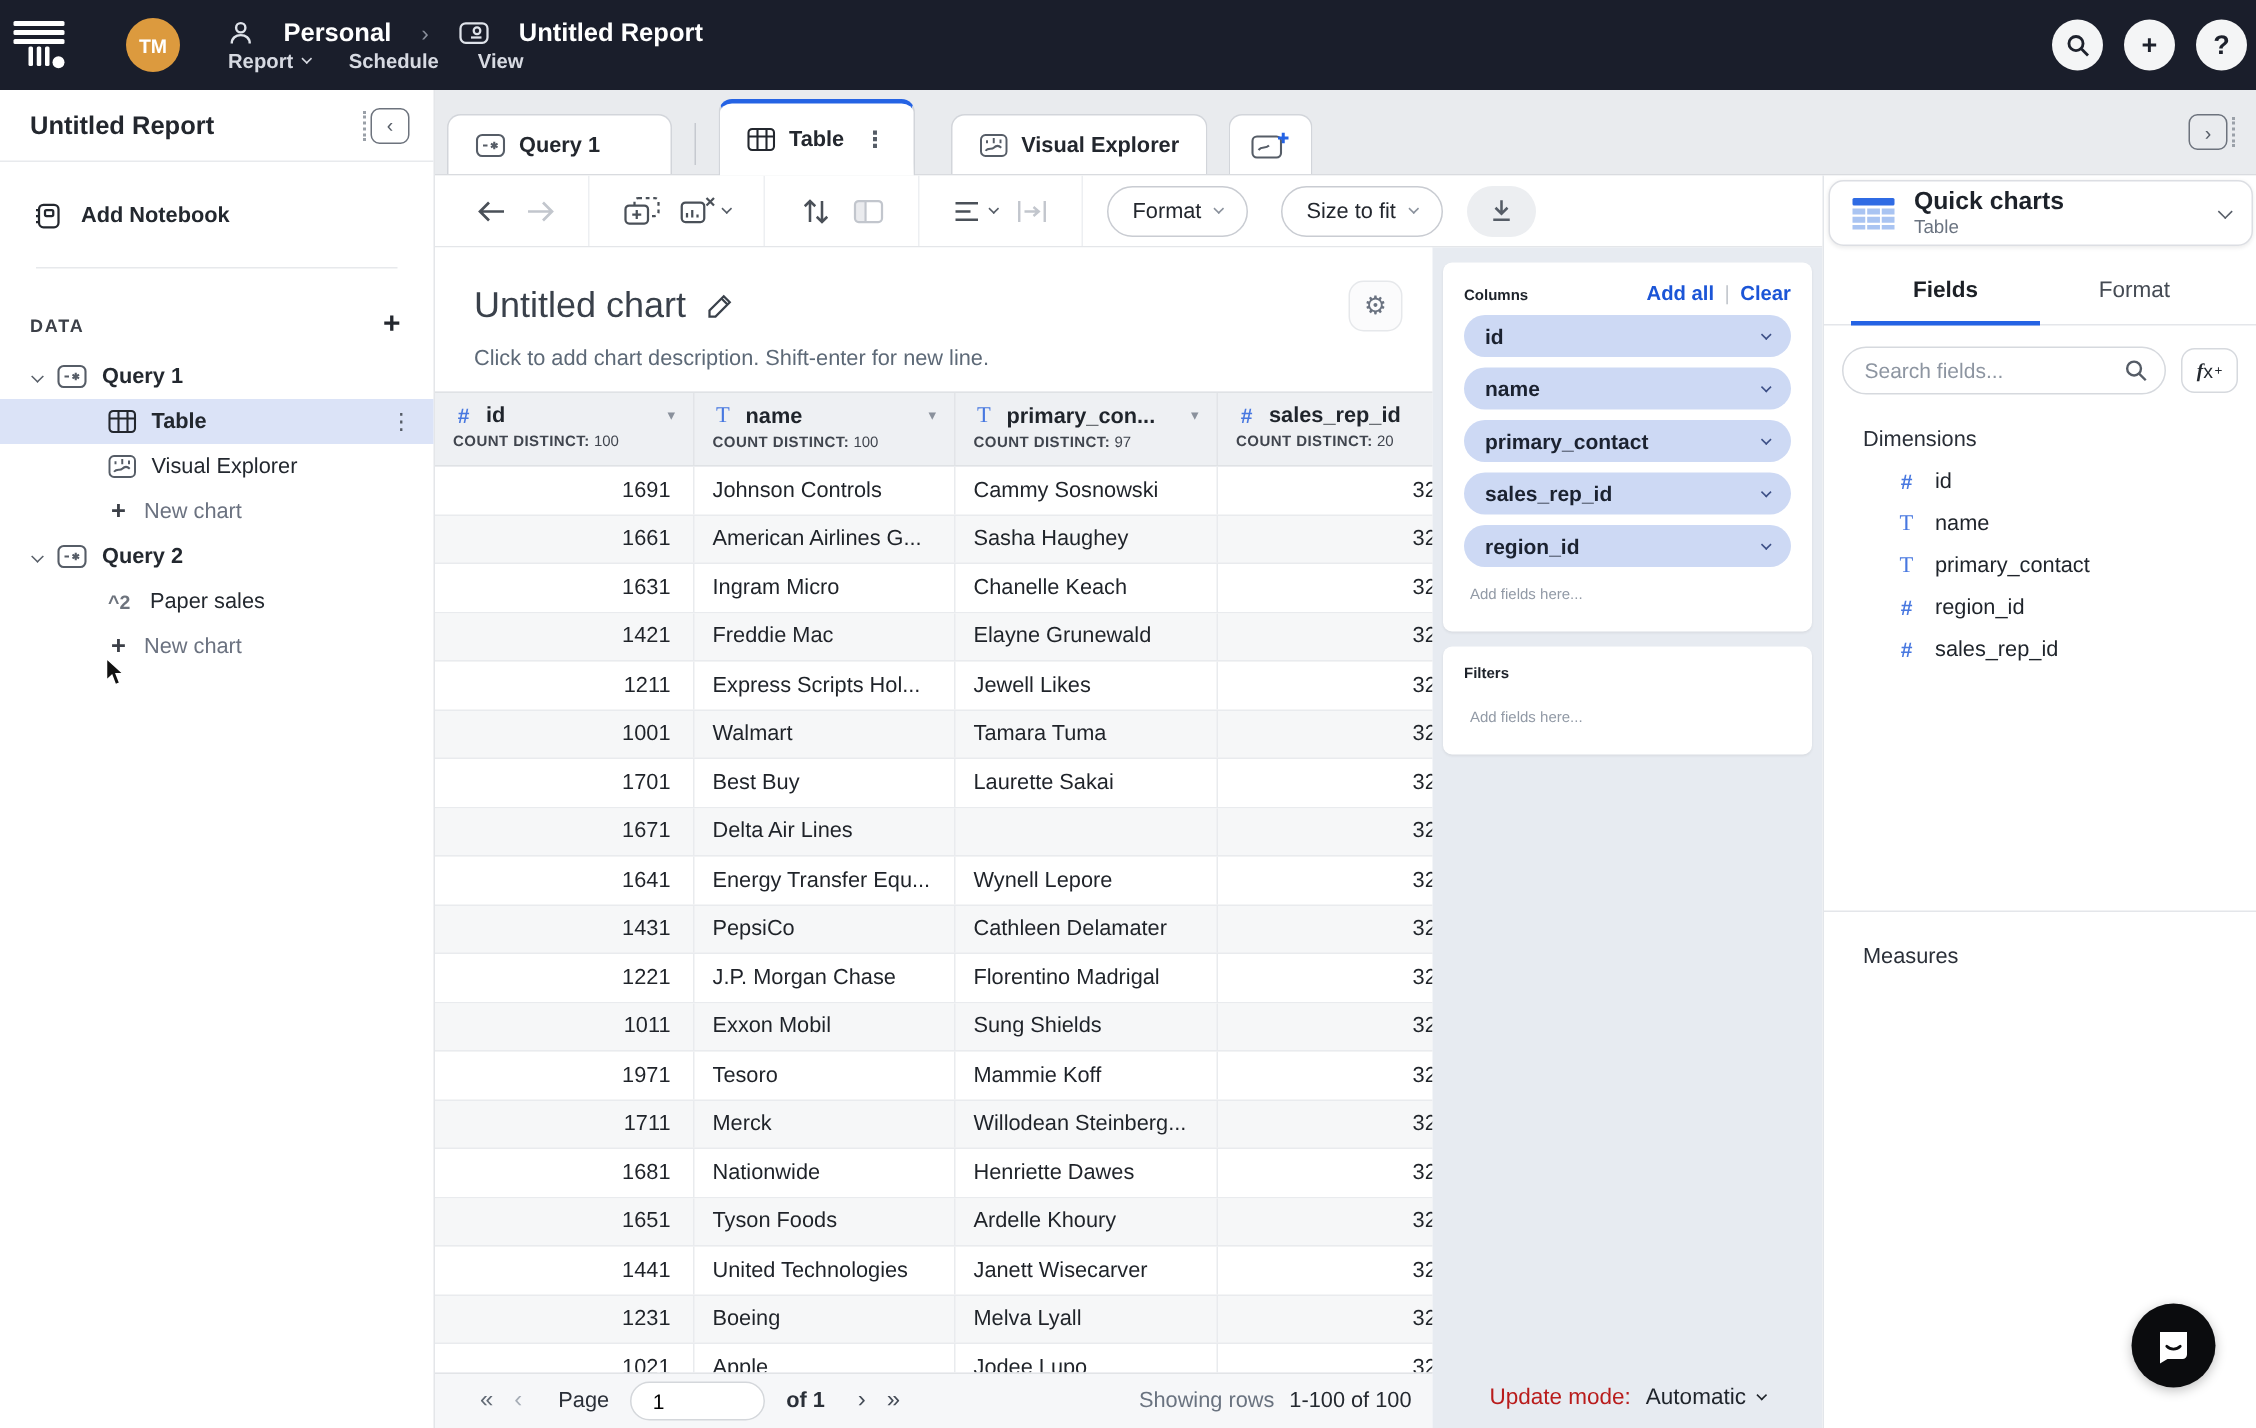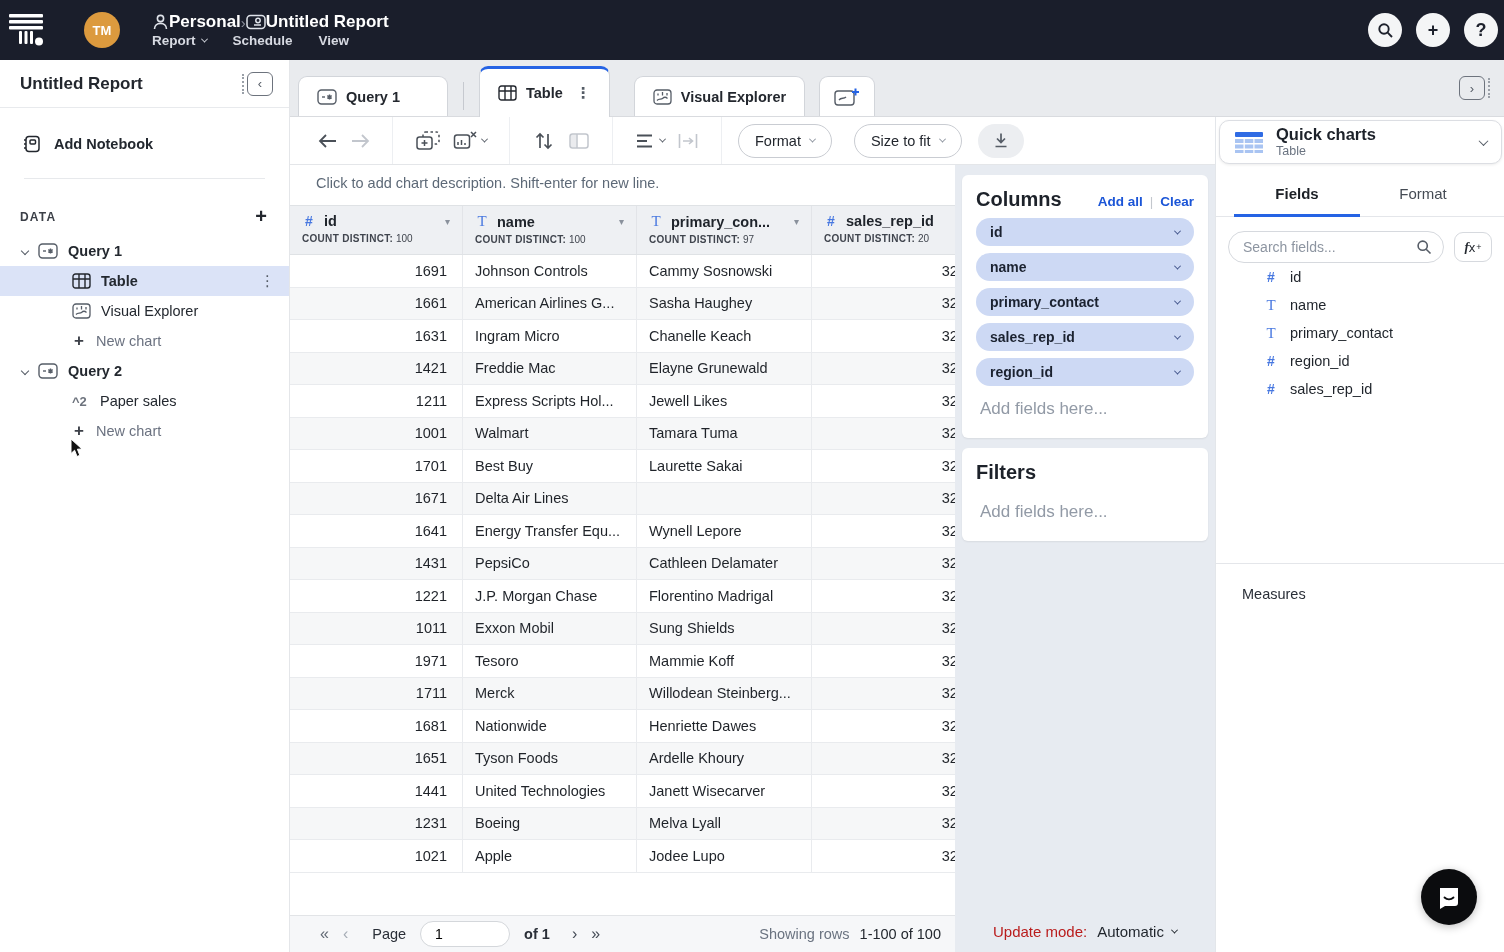--- a/index.html
+++ b/index.html
@@ -4,21 +4,21 @@
 <style>
 *{box-sizing:border-box;margin:0;padding:0}
 html,body{width:1504px;height:952px;overflow:hidden;background:#fff;
   font-family:"Liberation Sans","DejaVu Sans",sans-serif;color:#23282f;font-size:14px}
 .chev{display:inline-block;width:7px;height:7px;border-right:1.6px solid currentColor;border-bottom:1.6px solid currentColor;transform:rotate(45deg) translate(-1px,-1px)}
 .chev.sm{width:5px;height:5px}
 
 #topbar{position:absolute;left:0;top:0;width:1504px;height:60px;background:#1a1e2b;display:flex;align-items:center;padding:0 6px;gap:14px}
 #avatar{width:36px;height:36px;border-radius:50%;background:#dc9a3e;color:#fff;font-weight:bold;font-size:13px;display:flex;align-items:center;justify-content:center;margin-left:24px}
 #crumbcol{display:flex;flex-direction:column;margin-left:18px;gap:1px}
-.crumbrow{display:flex;align-items:center;gap:0;color:#fff;font-weight:bold;font-size:17px}
+.crumbrow{display:flex;align-items:center;gap:20px;color:#fff;font-weight:bold;font-size:17px}
 .crumbsep{color:#8a8f9c;font-weight:normal;font-size:15px}
 .menurow{display:flex;gap:26px;font-size:13.5px;color:#d7dae2;font-weight:bold}
 .menurow .mi{display:flex;align-items:center;gap:6px;cursor:pointer}
 #topactions{margin-left:auto;display:flex;gap:14px}
 .circlebtn{width:34px;height:34px;border-radius:50%;background:#f4f5f6;color:#1d212c;font-weight:bold;font-size:18px;display:flex;align-items:center;justify-content:center;cursor:pointer}
 
 #sidebar{position:absolute;left:0;top:60px;width:290px;height:892px;background:#fff;border-right:1px solid #e4e6e9}
 #sbhead{height:48px;display:flex;align-items:center;padding:0 16px 0 20px;border-bottom:1px solid #e8eaed}
 #sbtitle{font-size:17px;font-weight:bold;color:#23272e}
 #collapsebtn{margin-left:auto;display:flex;align-items:center;gap:3px;cursor:pointer}
@@ -100,27 +100,27 @@
 .td.r4{justify-content:flex-end;padding-right:12px;padding-left:0}
 
 #tablefooter{position:absolute;left:290px;top:915px;width:665px;height:37px;background:#f6f7f9;border-top:1px solid #e2e4e7;display:flex;align-items:center;padding:0 14px 0 30px;gap:14px;font-size:14.5px}
 .pgbtn{cursor:pointer;font-size:16px}
 #pageinput{width:90px;height:26px;border:1px solid #d4d7db;border-radius:13px;background:#fff;padding:0 14px;font-size:14px;font-family:inherit;outline:none}
 #showing{margin-left:auto;display:flex;gap:10px}
 
 #midpanel{position:absolute;left:955px;top:165px;width:260px;height:787px;background:#e7ebf1}
 .card{background:#fff;border-radius:6px;box-shadow:0 1px 2px rgba(0,0,0,.07);margin:10px 7px 0 7px;padding:13px 14px}
 .cardhead{display:flex;align-items:baseline}
-.cardtitle{font-size:20px;font-weight:bold;color:#1d222a}
+.cardtitle{font-size:10px;font-weight:bold;color:#1d222a}
 .cardlinks{margin-left:auto;font-size:13.5px;font-weight:bold;color:#1b55d7;display:flex;gap:7px;align-items:center}
 .cardlinks .bar{color:#c3c7cd;font-weight:normal}
 .cardlinks span{cursor:pointer}
 .fieldpill{height:28px;border-radius:14px;background:#cdd9f4;display:flex;align-items:center;padding:0 14px;margin-top:7px;font-weight:bold;font-size:14px;color:#1b2230;cursor:grab}
 .fieldpill .chev{margin-left:auto;color:#3c4f86}
-.addfields{color:#929aa6;font-size:17px;padding:13px 0 6px 4px;cursor:default}
+.addfields{color:#929aa6;font-size:10px;padding:13px 0 6px 4px;cursor:default}
 #updrow{position:absolute;left:38px;bottom:12px;display:flex;align-items:center;gap:10px;font-size:15px}
 #updlabel{color:#b91c1c}
 #updval{display:flex;align-items:center;gap:8px;color:#1f242b;cursor:pointer}
 
 #chatbubble{position:absolute;left:1421px;top:869px;width:56px;height:56px;border-radius:50%;background:#0b0c0e;display:flex;align-items:center;justify-content:center;cursor:pointer;box-shadow:0 2px 8px rgba(0,0,0,.25)}
 #cursor{position:absolute;left:70px;top:438px;pointer-events:none;z-index:99}
 svg{display:block}
 </style>
 </head>
 <body>
@@ -383,20 +383,32 @@
       <span class="chev sm"></span>
     </button>
   <span id="dlbtn">
       <svg width="16" height="17" viewBox="0 0 16 17" fill="none" stroke="#555c66" stroke-width="1.7">
         <path d="M8 1.5 V10 M4 6.5 L8 10.5 L12 6.5 M2.5 14.5 h11"></path>
       </svg>
     </span>
 </div>
 
 <div id="tablepane">
+  <div id="charttitlerow">
+    <span id="charttitle">Untitled chart</span>
+    <span class="pencil">
+        <svg width="18" height="18" viewBox="0 0 18 18" fill="none" stroke="#3a414b" stroke-width="1.5">
+          <path d="M11.5 2.5 l4 4 L6 16 H2 v-4 Z"></path>
+          <path d="M10 4 l4 4"></path>
+        </svg>
+      </span>
+    <span id="gearbtn">
+        <span>⚙</span>
+      </span>
+  </div>
   <div id="chartdesc">Click to add chart description. Shift-enter for new line.</div>
 
   <div class="tgrid" id="thead">
     <div class="th">
       <div class="throw1">
           <span class="typeicon">#</span>
           <span>id</span>
           <span class="tcaret">▾</span>
         </div>
       <div class="tstat"><b>COUNT DISTINCT:</b> <span>100</span></div>
@@ -636,20 +648,21 @@
       <input placeholder="Search fields..." style="">
       <span class="mag">
           <svg width="16" height="16" viewBox="0 0 16 16" fill="none" stroke="#555c66" stroke-width="1.6">
             <circle cx="6.7" cy="6.7" r="4.6"></circle>
             <path d="M10.2 10.2 L14.5 14.5"></path>
           </svg>
         </span>
     </span>
     <span id="fxbtn"><i>f</i>x<sup>+</sup></span>
   </div>
+  <div id="dimlabel">Dimensions</div>
   <div class="fielditem">
       <span class="typeicon">#</span>
       <span>id</span>
     </div>
   <div class="fielditem">
       <span class="typeicon t">T</span>
       <span>name</span>
     </div>
   <div class="fielditem">
       <span class="typeicon t">T</span>

